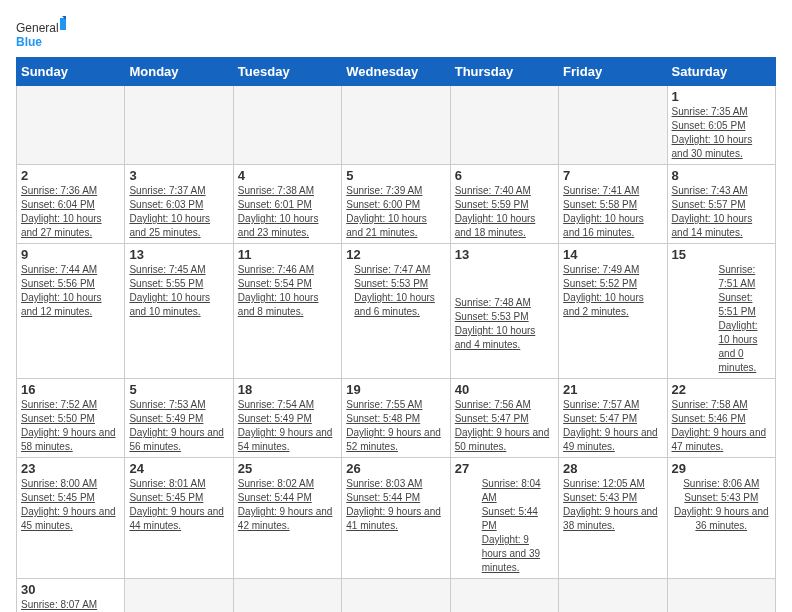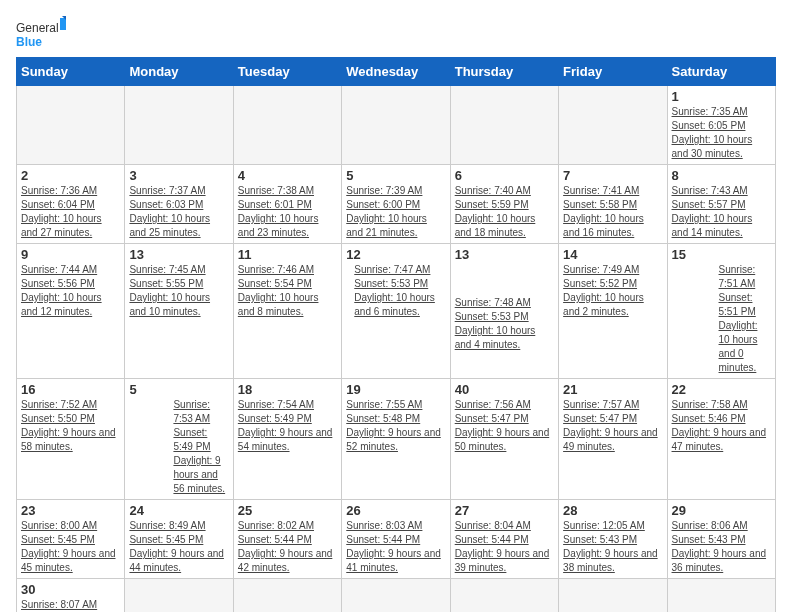--- a/index.html
+++ b/index.html
@@ -216,21 +216,21 @@
       </tr>
       <tr>
         <td>
           <span class="day-number">16</span>
           <div class="day-info" style="white-space: pre-line;">Sunrise: 7:52 AM
 Sunset: 5:50 PM
 Daylight: 9 hours and 58 minutes.</div>
         </td>
         <td>
           <span class="day-number">5</span>
-          <div class="day-info" style="white-space: pre-line; margin-left: 44px;">Sunrise: 7:53 AM
+          <div class="day-info" style="white-space: pre-line;">Sunrise: 7:53 AM
 Sunset: 5:49 PM
 Daylight: 9 hours and 56 minutes.</div>
         </td>
         <td>
           <span class="day-number">18</span>
           <div class="day-info" style="white-space: pre-line;">Sunrise: 7:54 AM
 Sunset: 5:49 PM
 Daylight: 9 hours and 54 minutes.</div>
         </td>
         <td>
@@ -260,51 +260,51 @@
       </tr>
       <tr>
         <td>
           <span class="day-number">23</span>
           <div class="day-info" style="white-space: pre-line;">Sunrise: 8:00 AM
 Sunset: 5:45 PM
 Daylight: 9 hours and 45 minutes.</div>
         </td>
         <td>
           <span class="day-number">24</span>
-          <div class="day-info" style="white-space: pre-line;">Sunrise: 8:49 AM
+          <div class="day-info" style="white-space: pre-line;">Sunrise: 8:01 AM
 Sunset: 5:45 PM
 Daylight: 9 hours and 44 minutes.</div>
         </td>
         <td>
           <span class="day-number">25</span>
           <div class="day-info" style="white-space: pre-line;">Sunrise: 8:02 AM
 Sunset: 5:44 PM
 Daylight: 9 hours and 42 minutes.</div>
         </td>
         <td>
           <span class="day-number">26</span>
           <div class="day-info" style="white-space: pre-line;">Sunrise: 8:03 AM
 Sunset: 5:44 PM
 Daylight: 9 hours and 41 minutes.</div>
         </td>
         <td>
           <span class="day-number">27</span>
-          <div class="day-info" style="white-space: pre-line;">Sunrise: 8:04 AM
+          <div class="day-info" style="white-space: pre-line; margin-left: 27px;">Sunrise: 8:04 AM
 Sunset: 5:44 PM
 Daylight: 9 hours and 39 minutes.</div>
         </td>
         <td>
           <span class="day-number">28</span>
           <div class="day-info" style="white-space: pre-line;">Sunrise: 12:05 AM
 Sunset: 5:43 PM
 Daylight: 9 hours and 38 minutes.</div>
         </td>
         <td>
           <span class="day-number">29</span>
-          <div class="day-info" style="white-space: pre-line;">Sunrise: 8:06 AM
+          <div class="day-info" style="white-space: pre-line; text-align: center;">Sunrise: 8:06 AM
 Sunset: 5:43 PM
 Daylight: 9 hours and 36 minutes.</div>
         </td>
       </tr>
       <tr class="last-row">
         <td class="has-data">
           <span class="day-number">30</span>
           <div class="day-info" style="white-space: pre-line;">Sunrise: 8:07 AM
 Sunset: 5:43 PM
 Daylight: 9 hours and 35 minutes.</div>

